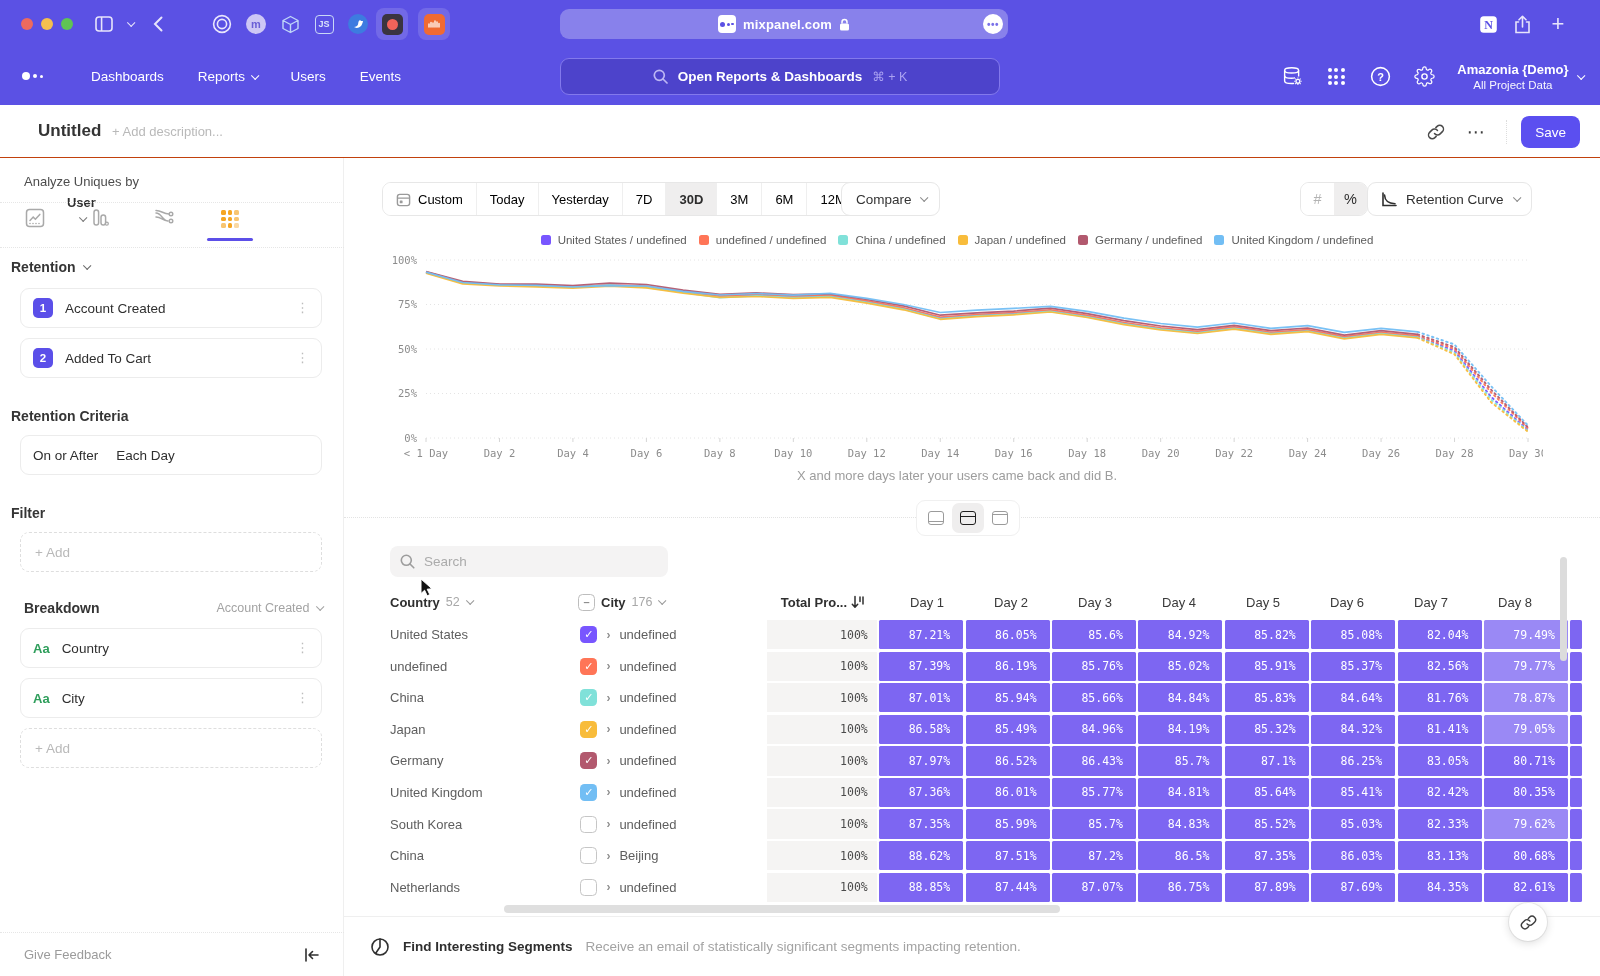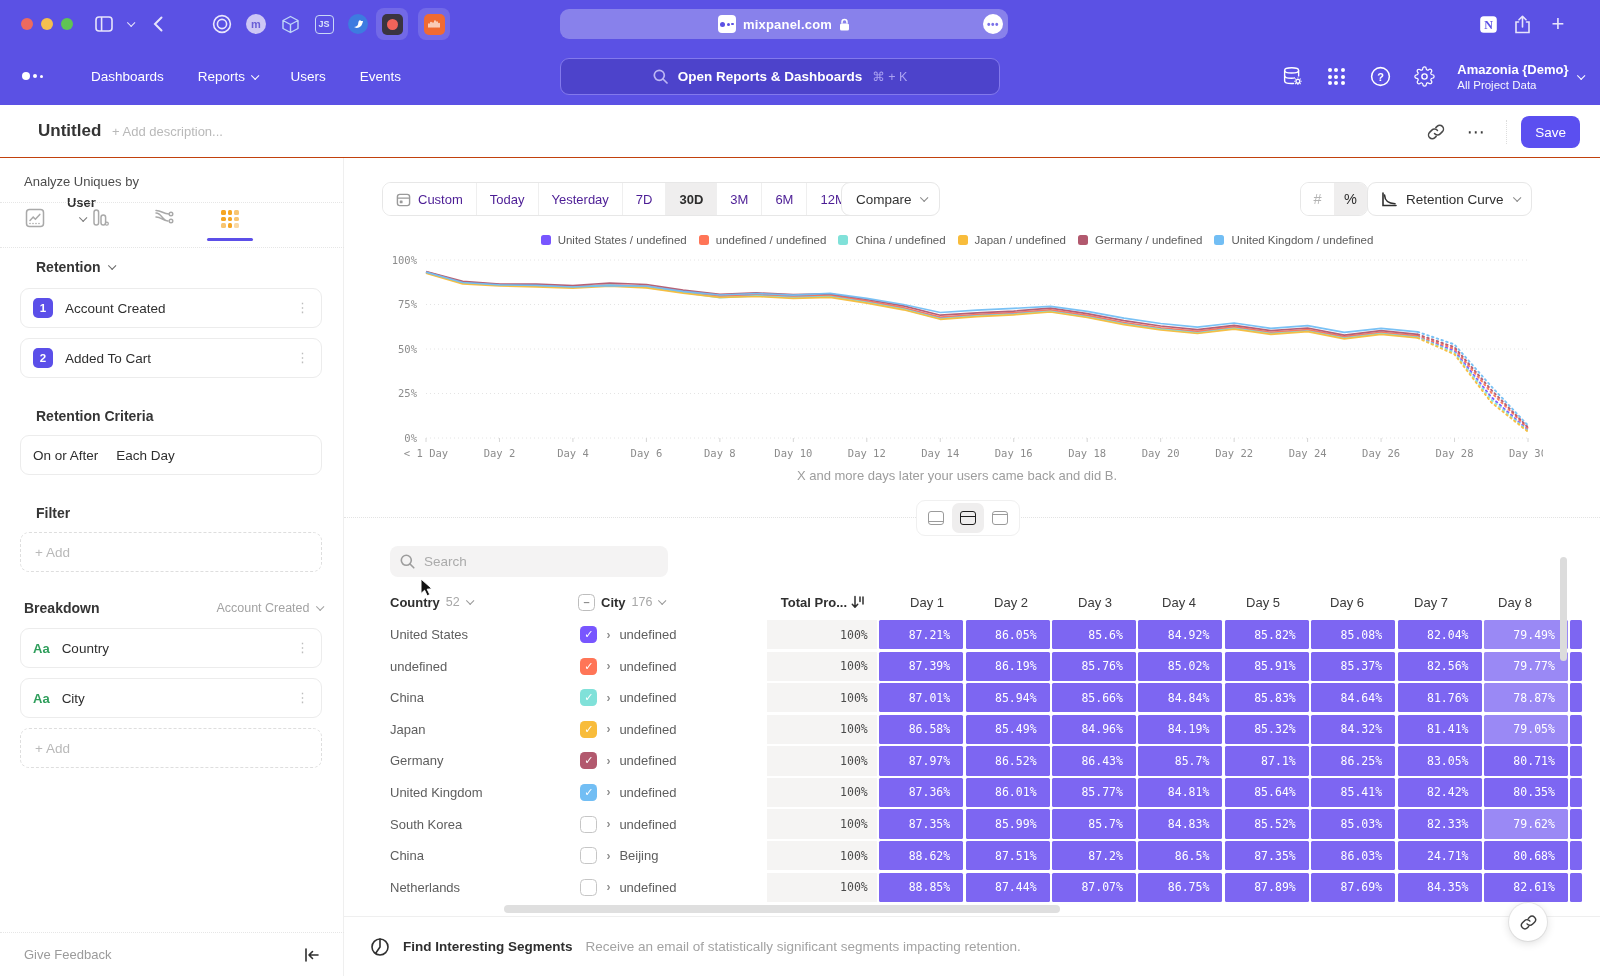--- a/index.html
+++ b/index.html
@@ -55,21 +55,21 @@
   
   .sidebar { position:absolute; left:0; top:158px; width:344px; height:818px; background:#fff; border-right:1px solid #EFEFEF; }
   .sb-row1 { position:absolute; left:24px; top:16px; font-size:13px; color:#4c4c4c; display:flex; align-items:center; gap:6px;flex-direction:column;}
   .sb-row1 b { color:#2f2f2f; }
   .sb-divider { position:absolute; left:0; width:344px; border-top:1px dotted #E6E6E6; }
   .sb-tabs { position:absolute; left:24px; top:50px; display:flex; gap:43px; }
   .sb-tab { position:relative; width:22px; height:30px; display:flex; align-items:flex-start; justify-content:center; color:#A9A9A9; cursor:pointer;}
   .sb-tab.active::after { content:""; position:absolute; left:-12px; right:-12px; bottom:-3px; height:3.5px; border-radius:3px; background:#5C4FE8; }
   .ret-grid { display:grid; grid-template-columns:repeat(3,4.5px); grid-template-rows:repeat(3,4.5px); gap:2px; margin-top:2px;}
   .ret-grid i { border-radius:1.5px; }
-  .sec-label { position:absolute; left:36px; font-size:14px; font-weight:bold; color:#353535; display:flex; gap:7px; align-items:center;}
+  .sec-label { position:absolute; left:11px; font-size:14px; font-weight:bold; color:#353535; display:flex; gap:7px; align-items:center;}
   .sec-label .chev { color:#6a6a6a; }
   .card { position:absolute; left:20px; width:302px; height:40px; border:1px solid #ECECEC; border-radius:9px; background:#fff;
     display:flex; align-items:center; padding:0 12px; gap:12px; cursor:pointer; }
   .card .kebab { margin-left:auto; color:#BDBDBD; font-size:13px; letter-spacing:0; line-height:.6; }
   .num-badge { width:20px; height:20px; border-radius:5px; background:#5B4FE9; color:#fff; font-size:11.5px; font-weight:bold;
     display:flex; align-items:center; justify-content:center; }
   .card .lbl { font-size:13.5px; color:#2f2f2f; }
   .aa { color:#2E9E5B; font-size:13px; font-weight:bold; }
   .dash-card { position:absolute; left:20px; width:302px; height:40px; border:1px dashed #DEDEDE; border-radius:9px;
     display:flex; align-items:center; padding:0 14px; gap:8px; color:#B9B9B9; font-size:13.5px; cursor:pointer;}
@@ -77,21 +77,21 @@
   .bd-head .ev { font-size:12.5px; color:#A3A3A3; display:flex; gap:6px; align-items:center;}
   .sb-foot { position:absolute; left:0; bottom:0; width:344px; height:44px; border-top:1px dotted #E6E6E6;
     display:flex; align-items:center; justify-content:space-between; padding:0 24px; }
   .give-fb { color:#9b9b9b; font-size:13px; cursor:pointer;}
 
   
   .main { position:absolute; left:344px; top:158px; width:1256px; height:818px; background:#fff; }
 
   .ranges { position:absolute; left:38px; top:24px; display:flex; align-items:stretch; height:34px;
     border:1px solid #E7E7E7; border-radius:9px; overflow:hidden; background:#fff;}
-  .range { display:flex; align-items:center; gap:7px; padding:0 13px; font-size:13px; color:#4c1d95;
+  .range { display:flex; align-items:center; gap:7px; padding:0 13px; font-size:13px; color:#000000;
     border-right:1px solid #EFEFEF; cursor:pointer; background:#fff;}
   .range:last-child{ border-right:none; }
   .range.selected { background:#EFEEEE; color:#2d2d2d; font-weight:bold; }
   .compare-btn { position:absolute; left:497px; top:24px; height:34px; border:1px solid #E7E7E7; border-radius:9px; background:#fff;
     display:flex; align-items:center; gap:8px; padding:0 14px; font-size:13.5px; color:#333; cursor:pointer;}
   .fmt-group { position:absolute; right:232px; top:24px; height:34px; display:flex; border:1px solid #E7E7E7; border-radius:9px; overflow:hidden;}
   .fmt { width:33px; display:flex; align-items:center; justify-content:center; font-size:14.5px; color:#B3B3B3; cursor:pointer; background:#fff;}
   .fmt.selected { background:#EFEEEE; color:#2d2d2d; }
   .charttype-btn { position:absolute; right:68px; top:24px; height:34px; border:1px solid #E7E7E7; border-radius:9px; background:#fff;
     display:flex; align-items:center; gap:9px; padding:0 13px; font-size:13.5px; color:#2f2f2f; cursor:pointer;}
@@ -291,21 +291,21 @@
           <text x="11" y="15.2" text-anchor="middle" font-size="11.5" font-weight="bold" fill="currentColor" font-family="Liberation Sans, sans-serif">?</text>
         </svg>
     </span>
     <span class="nav-ic">
       <svg class="icon" width="21" height="21" viewBox="0 0 24 24">
           <circle cx="12" cy="12" r="3" fill="none" stroke="currentColor" stroke-width="1.6"></circle>
           <path d="M19.4 15a1.65 1.65 0 0 0 .33 1.82l.06.06a2 2 0 0 1 0 2.83 2 2 0 0 1-2.83 0l-.06-.06a1.65 1.65 0 0 0-1.82-.33 1.65 1.65 0 0 0-1 1.51V21a2 2 0 0 1-2 2 2 2 0 0 1-2-2v-.09A1.65 1.65 0 0 0 9 19.4a1.65 1.65 0 0 0-1.82.33l-.06.06a2 2 0 0 1-2.83 0 2 2 0 0 1 0-2.83l.06-.06a1.65 1.65 0 0 0 .33-1.82 1.65 1.65 0 0 0-1.51-1H3a2 2 0 0 1-2-2 2 2 0 0 1 2-2h.09A1.65 1.65 0 0 0 4.6 9a1.65 1.65 0 0 0-.33-1.82l-.06-.06a2 2 0 0 1 0-2.83 2 2 0 0 1 2.83 0l.06.06a1.65 1.65 0 0 0 1.82.33H9a1.65 1.65 0 0 0 1-1.51V3a2 2 0 0 1 2-2 2 2 0 0 1 2 2v.09a1.65 1.65 0 0 0 1 1.51 1.65 1.65 0 0 0 1.82-.33l.06-.06a2 2 0 0 1 2.83 0 2 2 0 0 1 0 2.83l-.06.06a1.65 1.65 0 0 0-.33 1.82V9a1.65 1.65 0 0 0 1.51 1H21a2 2 0 0 1 2 2 2 2 0 0 1-2 2h-.09a1.65 1.65 0 0 0-1.51 1z" fill="none" stroke="currentColor" stroke-width="1.4"></path>
         </svg>
     </span>
     <span class="project">
-      <span style="text-align:left">
+      <span style="text-align:center">
         <div class="nm">Amazonia {Demo}</div>
         <div class="sc">All Project Data</div>
       </span>
       <span class="chev small"></span>
     </span>
   </div>
 </div>
 
 <div class="report-header">
   <span class="rh-title">Untitled</span>
@@ -740,21 +740,21 @@
         <span class="c-arrow">›</span>
         <span>Beijing</span>
       </div>
       <div class="c-total">100%</div>
       <div class="c-day">88.62%</div>
       <div class="c-day">87.51%</div>
       <div class="c-day">87.2%</div>
       <div class="c-day">86.5%</div>
       <div class="c-day">87.35%</div>
       <div class="c-day">86.03%</div>
-      <div class="c-day">24.71%</div>
+      <div class="c-day">83.13%</div>
       <div class="c-day">80.68%</div>
       <div class="c-sliver"></div>
       <div class="c-country">Netherlands</div>
       <div class="c-city">
         <span class="cb off"></span>
         <span class="c-arrow">›</span>
         <span>undefined</span>
       </div>
       <div class="c-total">100%</div>
       <div class="c-day">88.85%</div>

